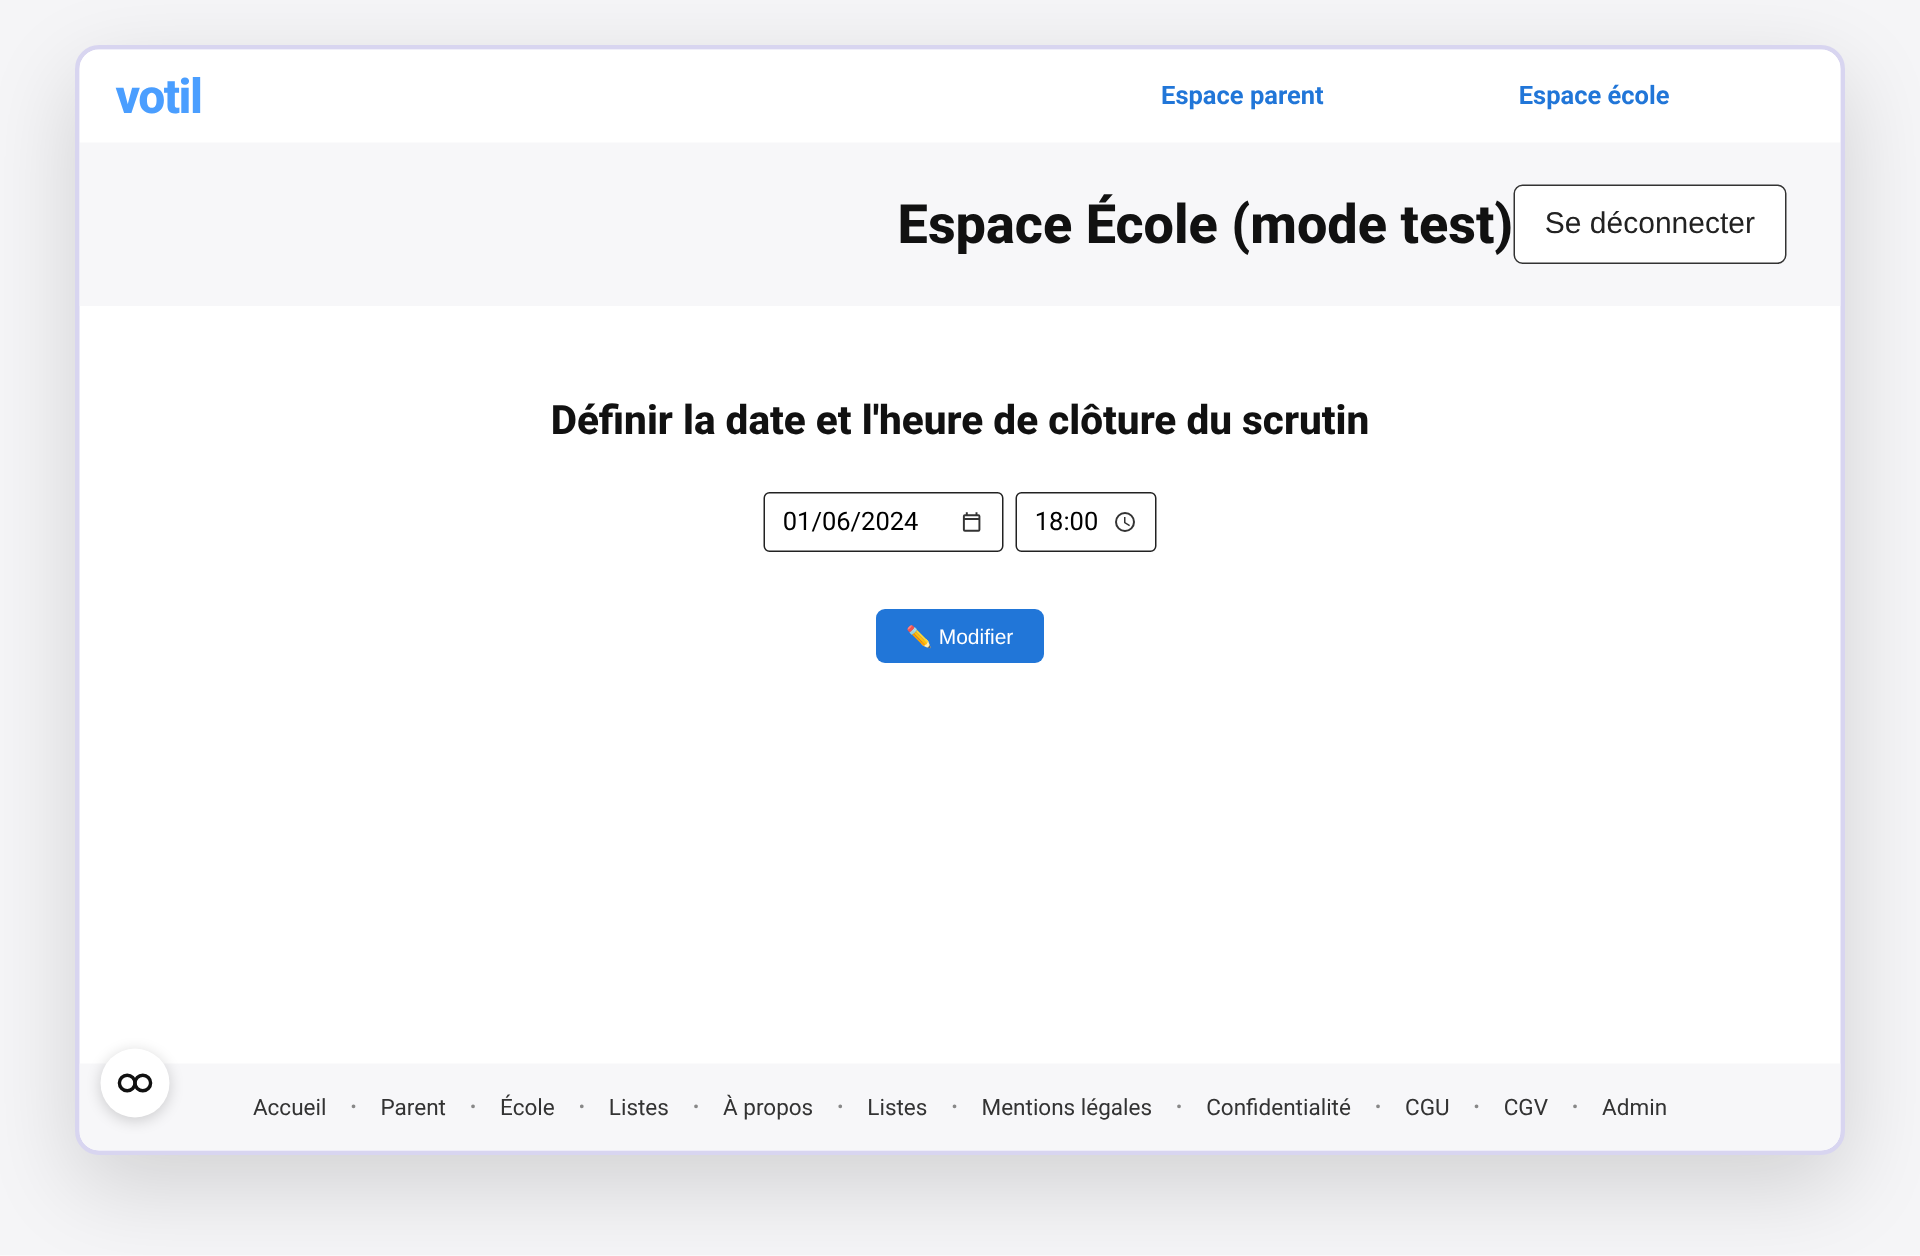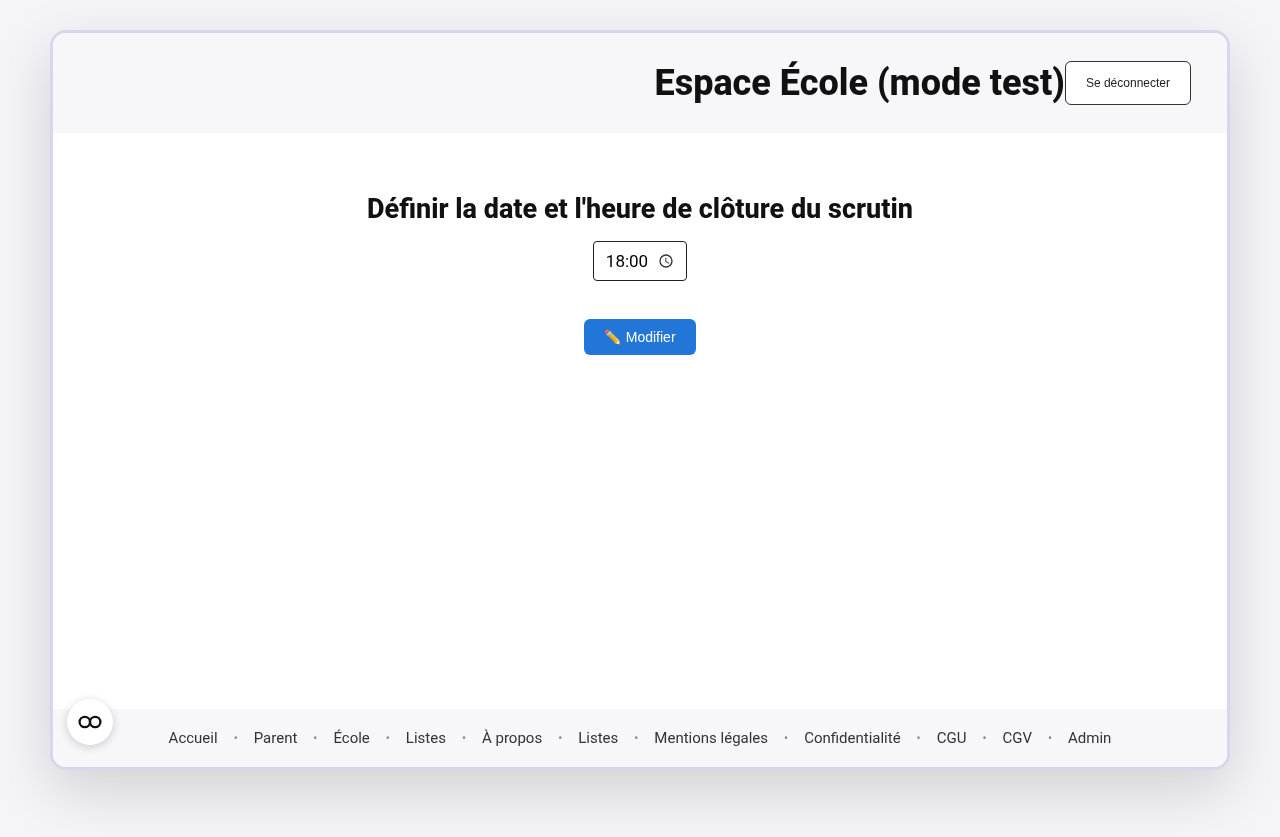--- a/index.html
+++ b/index.html
@@ -62,21 +62,21 @@
     }
     .page-title {
       font-size: 36px;
       font-weight: 800;
       color: #111;
     }
     .logout-btn {
       border: 1.5px solid #333;
       background: #ffffff;
       padding: 14px 20px;
-      font-size: 12px;
+      font-size: 20px;
       border-radius: 6px;
       cursor: pointer;
       color: #222;
     }
     .tabs-row {
       display: flex;
       justify-content: center;
       gap: 28px;
       padding: 26px 0 10px 0;
     }
@@ -92,21 +92,21 @@
       flex: 1;
       display: flex;
       flex-direction: column;
       align-items: center;
       padding-top: 60px;
     }
     .section-heading {
       font-size: 27px;
       font-weight: 800;
       color: #111;
-      margin-bottom: 16px;
+      margin-bottom: 32px;
       text-align: center;
     }
     .datetime-row {
       display: flex;
       gap: 8px;
       justify-content: center;
       margin-bottom: 38px;
     }
     .date-input, .time-input {
       border: 1.5px solid #222;
@@ -177,31 +177,44 @@
     .floating-widget svg {
       width: 26px;
       height: 16px;
     }
   </style>
 </head>
 <body>
 
 <div class="app-frame">
 
+  <div class="top-nav">
+    <div class="logo">votil</div>
+    <div class="top-nav-links">
+      <a class="top-nav-link">Espace parent</a>
+      <a class="top-nav-link">Espace école</a>
+    </div>
+  </div>
 
   <div class="header-bar">
     <h1 class="page-title">Espace École (mode test)</h1>
     <button class="logout-btn">Se déconnecter</button>
   </div>
 
 
   <div class="content">
     <h2 class="section-heading">Définir la date et l'heure de clôture du scrutin</h2>
 
     <div class="datetime-row">
+      <div class="date-input">
+        <span>01/06/2024</span>
+        <svg class="calendar-icon" viewBox="0 0 24 24">
+            <path d="M19 4h-1V2h-2v2H8V2H6v2H5a2 2 0 0 0-2 2v14a2 2 0 0 0 2 2h14a2 2 0 0 0 2-2V6a2 2 0 0 0-2-2zm0 16H5V10h14v10zM5 8V6h14v2H5z"></path>
+          </svg>
+      </div>
       <div class="time-input">
         <span>18:00</span>
         <svg class="clock-icon" viewBox="0 0 24 24">
             <path d="M12 2a10 10 0 1 0 10 10A10 10 0 0 0 12 2zm0 18a8 8 0 1 1 8-8 8 8 0 0 1-8 8zm.5-13H11v6l5.25 3.15.75-1.23-4.5-2.67z"></path>
           </svg>
       </div>
     </div>
 
     <button class="modify-btn">✏️ Modifier</button>
   </div>

